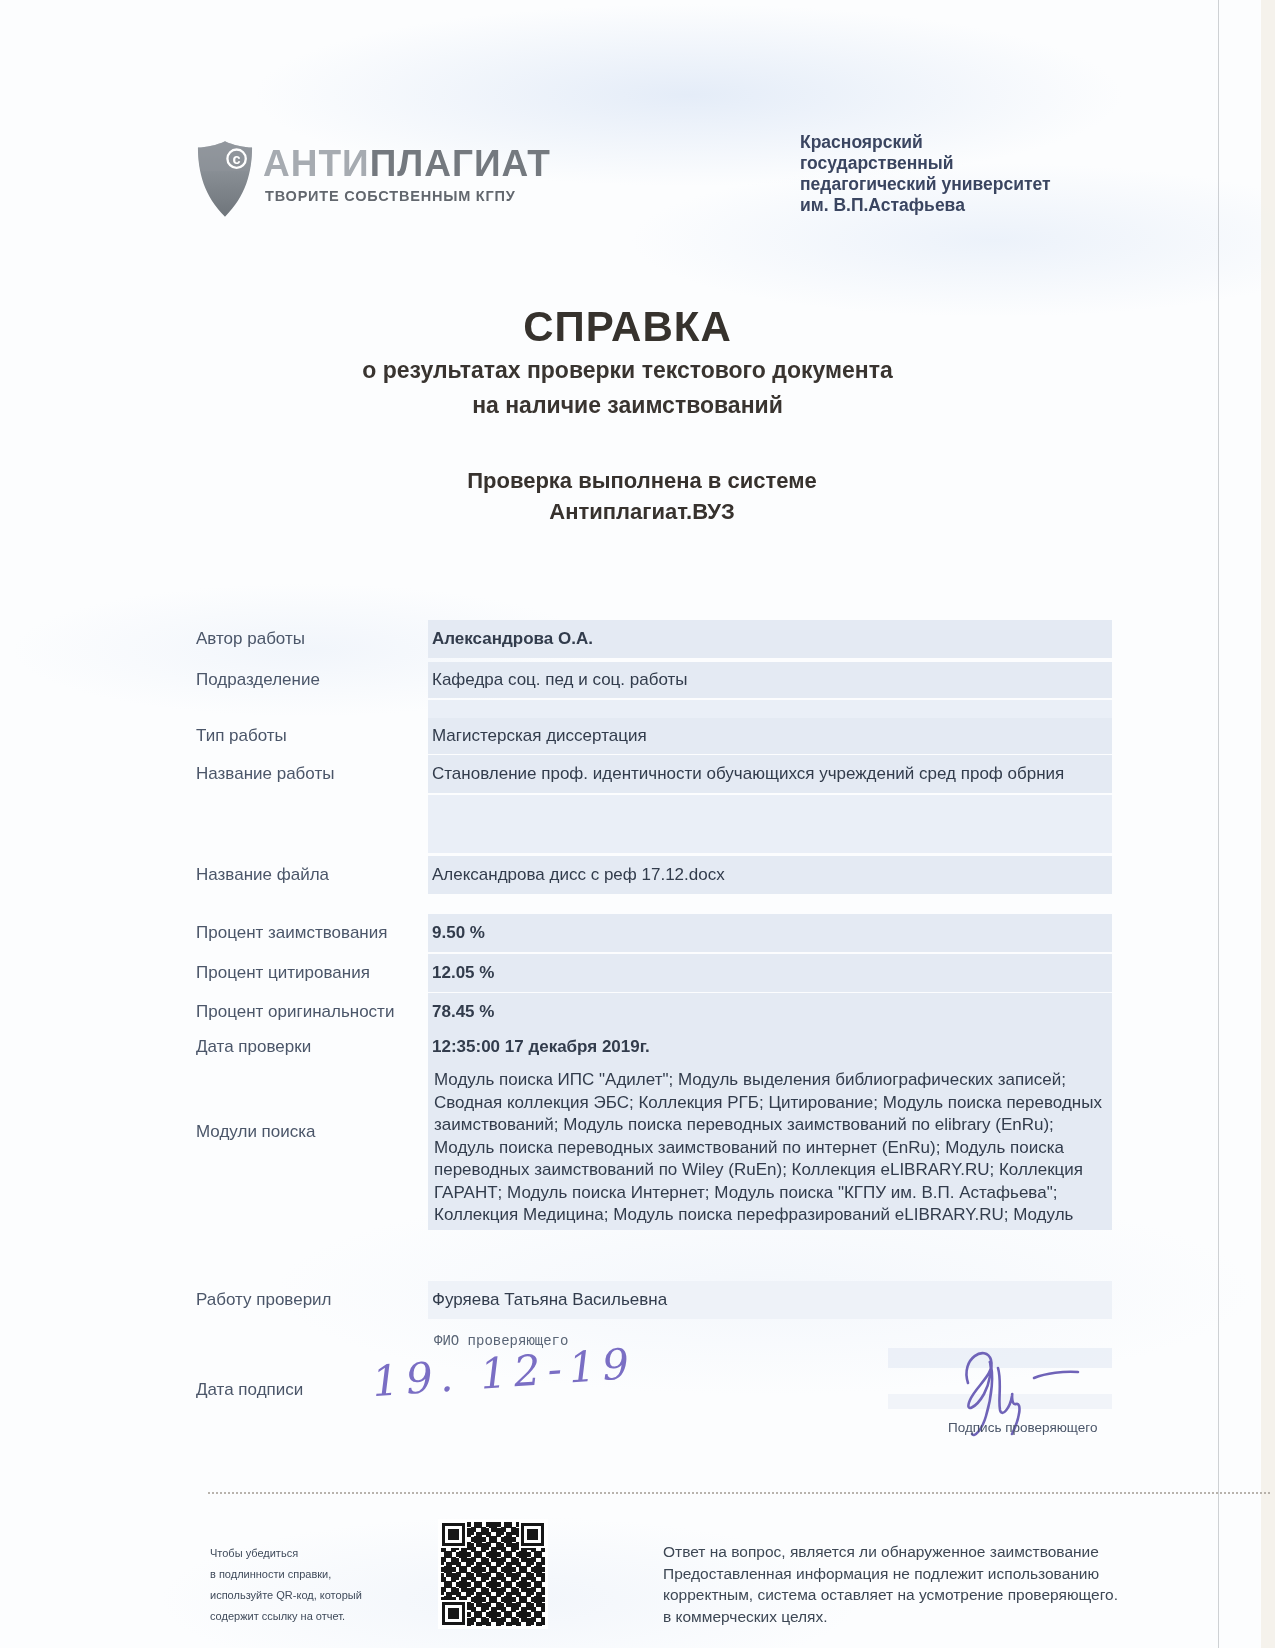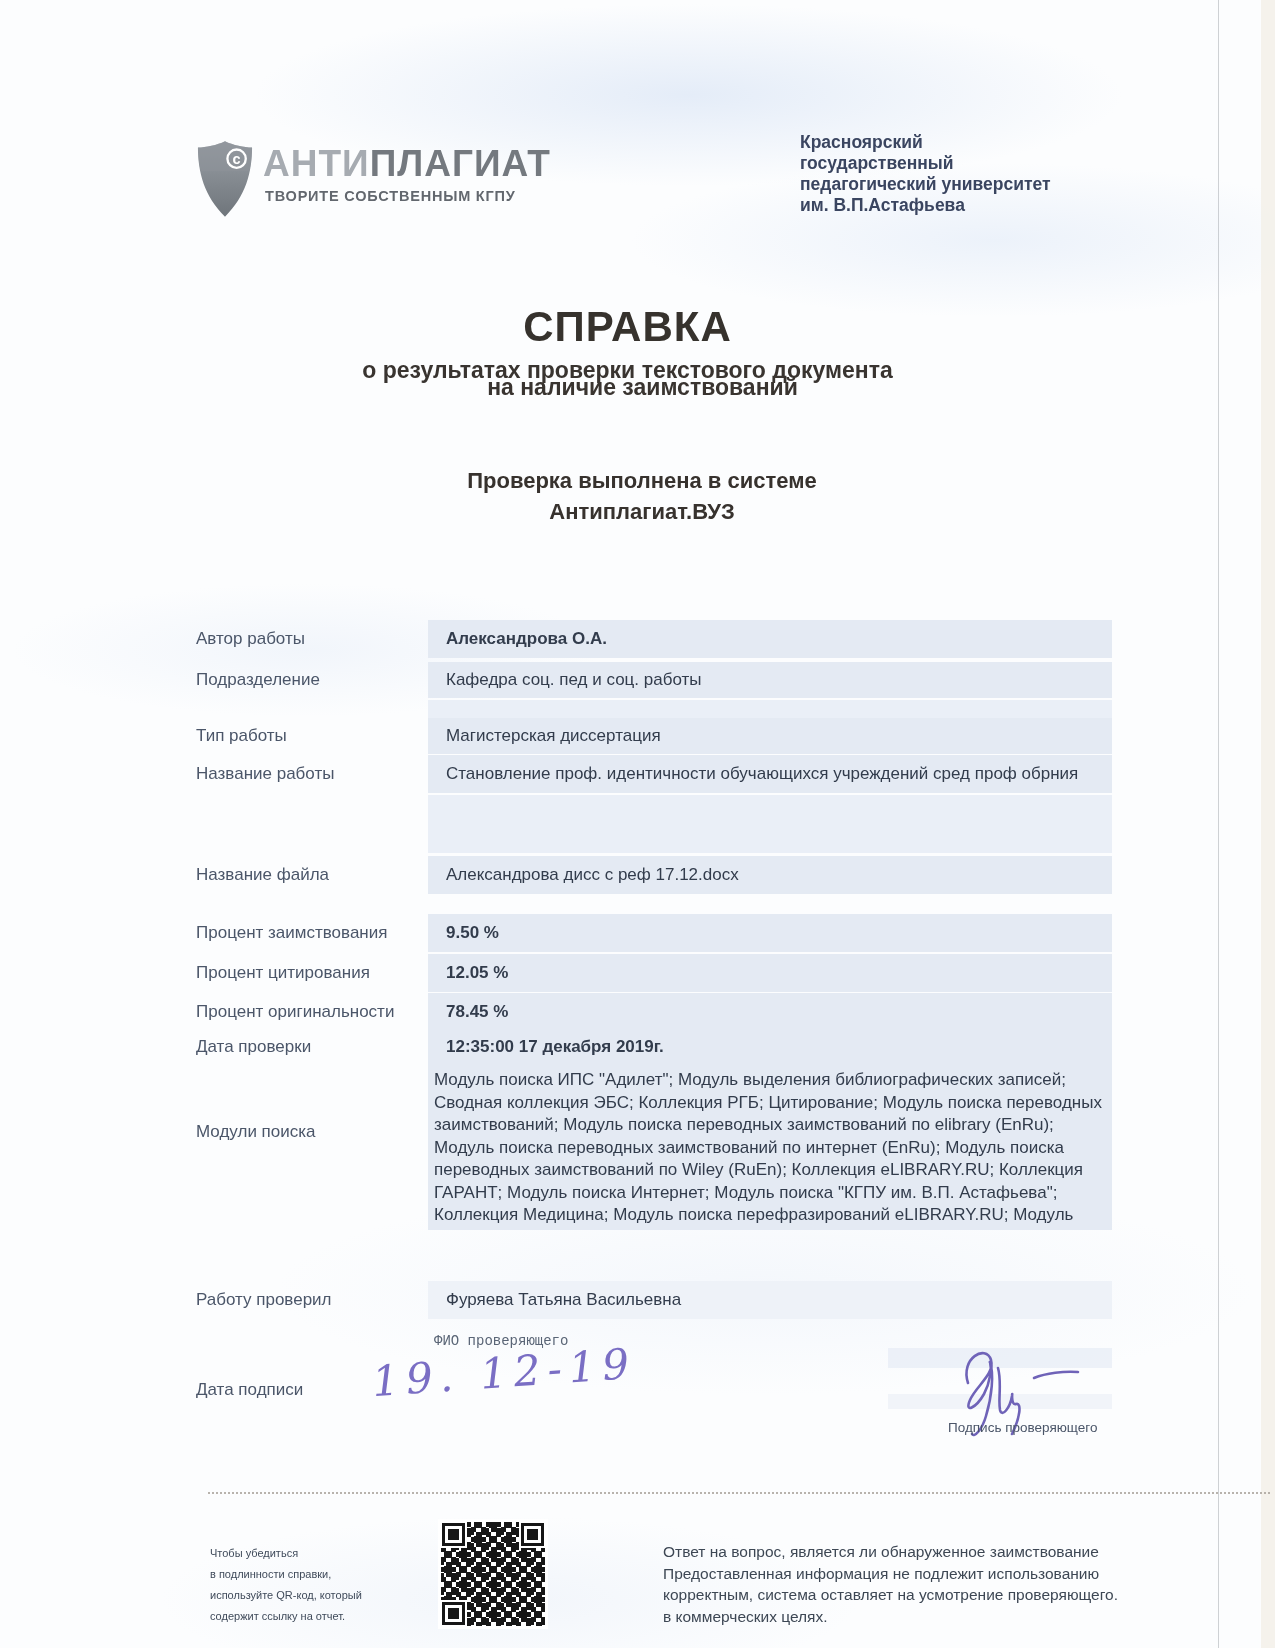--- a/index.html
+++ b/index.html
@@ -21,31 +21,31 @@
   .logo-shield{position:absolute;left:196px;top:140px;width:58px;height:78px;}
   .brand{position:absolute;left:263px;top:143px;font-size:37px;font-weight:700;letter-spacing:1px;white-space:nowrap;}
   .brand .lt{color:#a6abb1;}
   .brand .dk{color:#74797f;}
   .tagline{position:absolute;left:265px;top:188px;font-size:14.5px;font-weight:700;letter-spacing:.8px;color:#62676e;}
   .univ{position:absolute;left:800px;top:132px;width:330px;font-size:17.5px;font-weight:700;color:#3a4560;line-height:21px;}
 
   
   .doc-title{position:absolute;left:0;top:303px;width:1255px;text-align:center;font-size:42px;font-weight:700;letter-spacing:1px;color:#36322d;}
   .doc-sub{position:absolute;left:0;width:1255px;text-align:center;font-size:23px;font-weight:700;color:#393430;}
-  .sub1{top:357px;} .sub2{top:374px;padding-left:15px;}
+  .sub1{top:357px;} .sub2{top:392px;}
   .sys{position:absolute;left:0;width:1284px;text-align:center;font-weight:700;font-size:22px;color:#37322e;}
   .sys1{top:468px;} .sys2{top:499px;}
 
   
   .row{position:absolute;left:0;width:100%;}
   .lbl{position:absolute;left:196px;top:50%;transform:translateY(-50%);font-size:17px;color:#4b5669;white-space:nowrap;}
   .band{position:absolute;left:428px;width:684px;top:0;bottom:0;background:#e4eaf3;display:flex;align-items:center;}
   .band.light{background:#eaeff7;}
   .band.faint{background:#eef2f8;}
-  .val{font-size:17px;color:#323c4c;padding-left:18px;white-space:nowrap;}
+  .val{font-size:17px;color:#323c4c;padding-left:4px;white-space:nowrap;}
   .val.b{font-weight:700;}
   .top-label .lbl{top:10px;transform:none;margin-top:48px;}
   .modlines{padding:5px 0 0 6px;font-size:17px;line-height:22.5px;color:#323c4c;}
   .caption{position:absolute;font-size:14px;color:#5a6576;font-family:Liberation Mono, monospace;}
 
   
   .handwrite{position:absolute;left:372px;top:1348px;font-family:"DejaVu Serif",serif;font-style:italic;
     font-size:42px;color:#7a6ec4;letter-spacing:7px;transform:rotate(-4deg);white-space:nowrap;}
   .sig-band1{position:absolute;left:888px;top:1348px;width:224px;height:20px;background:#e9eef6;opacity:.8;}
   .sig-band2{position:absolute;left:888px;top:1394px;width:224px;height:15px;background:#edf1f8;opacity:.8;}

